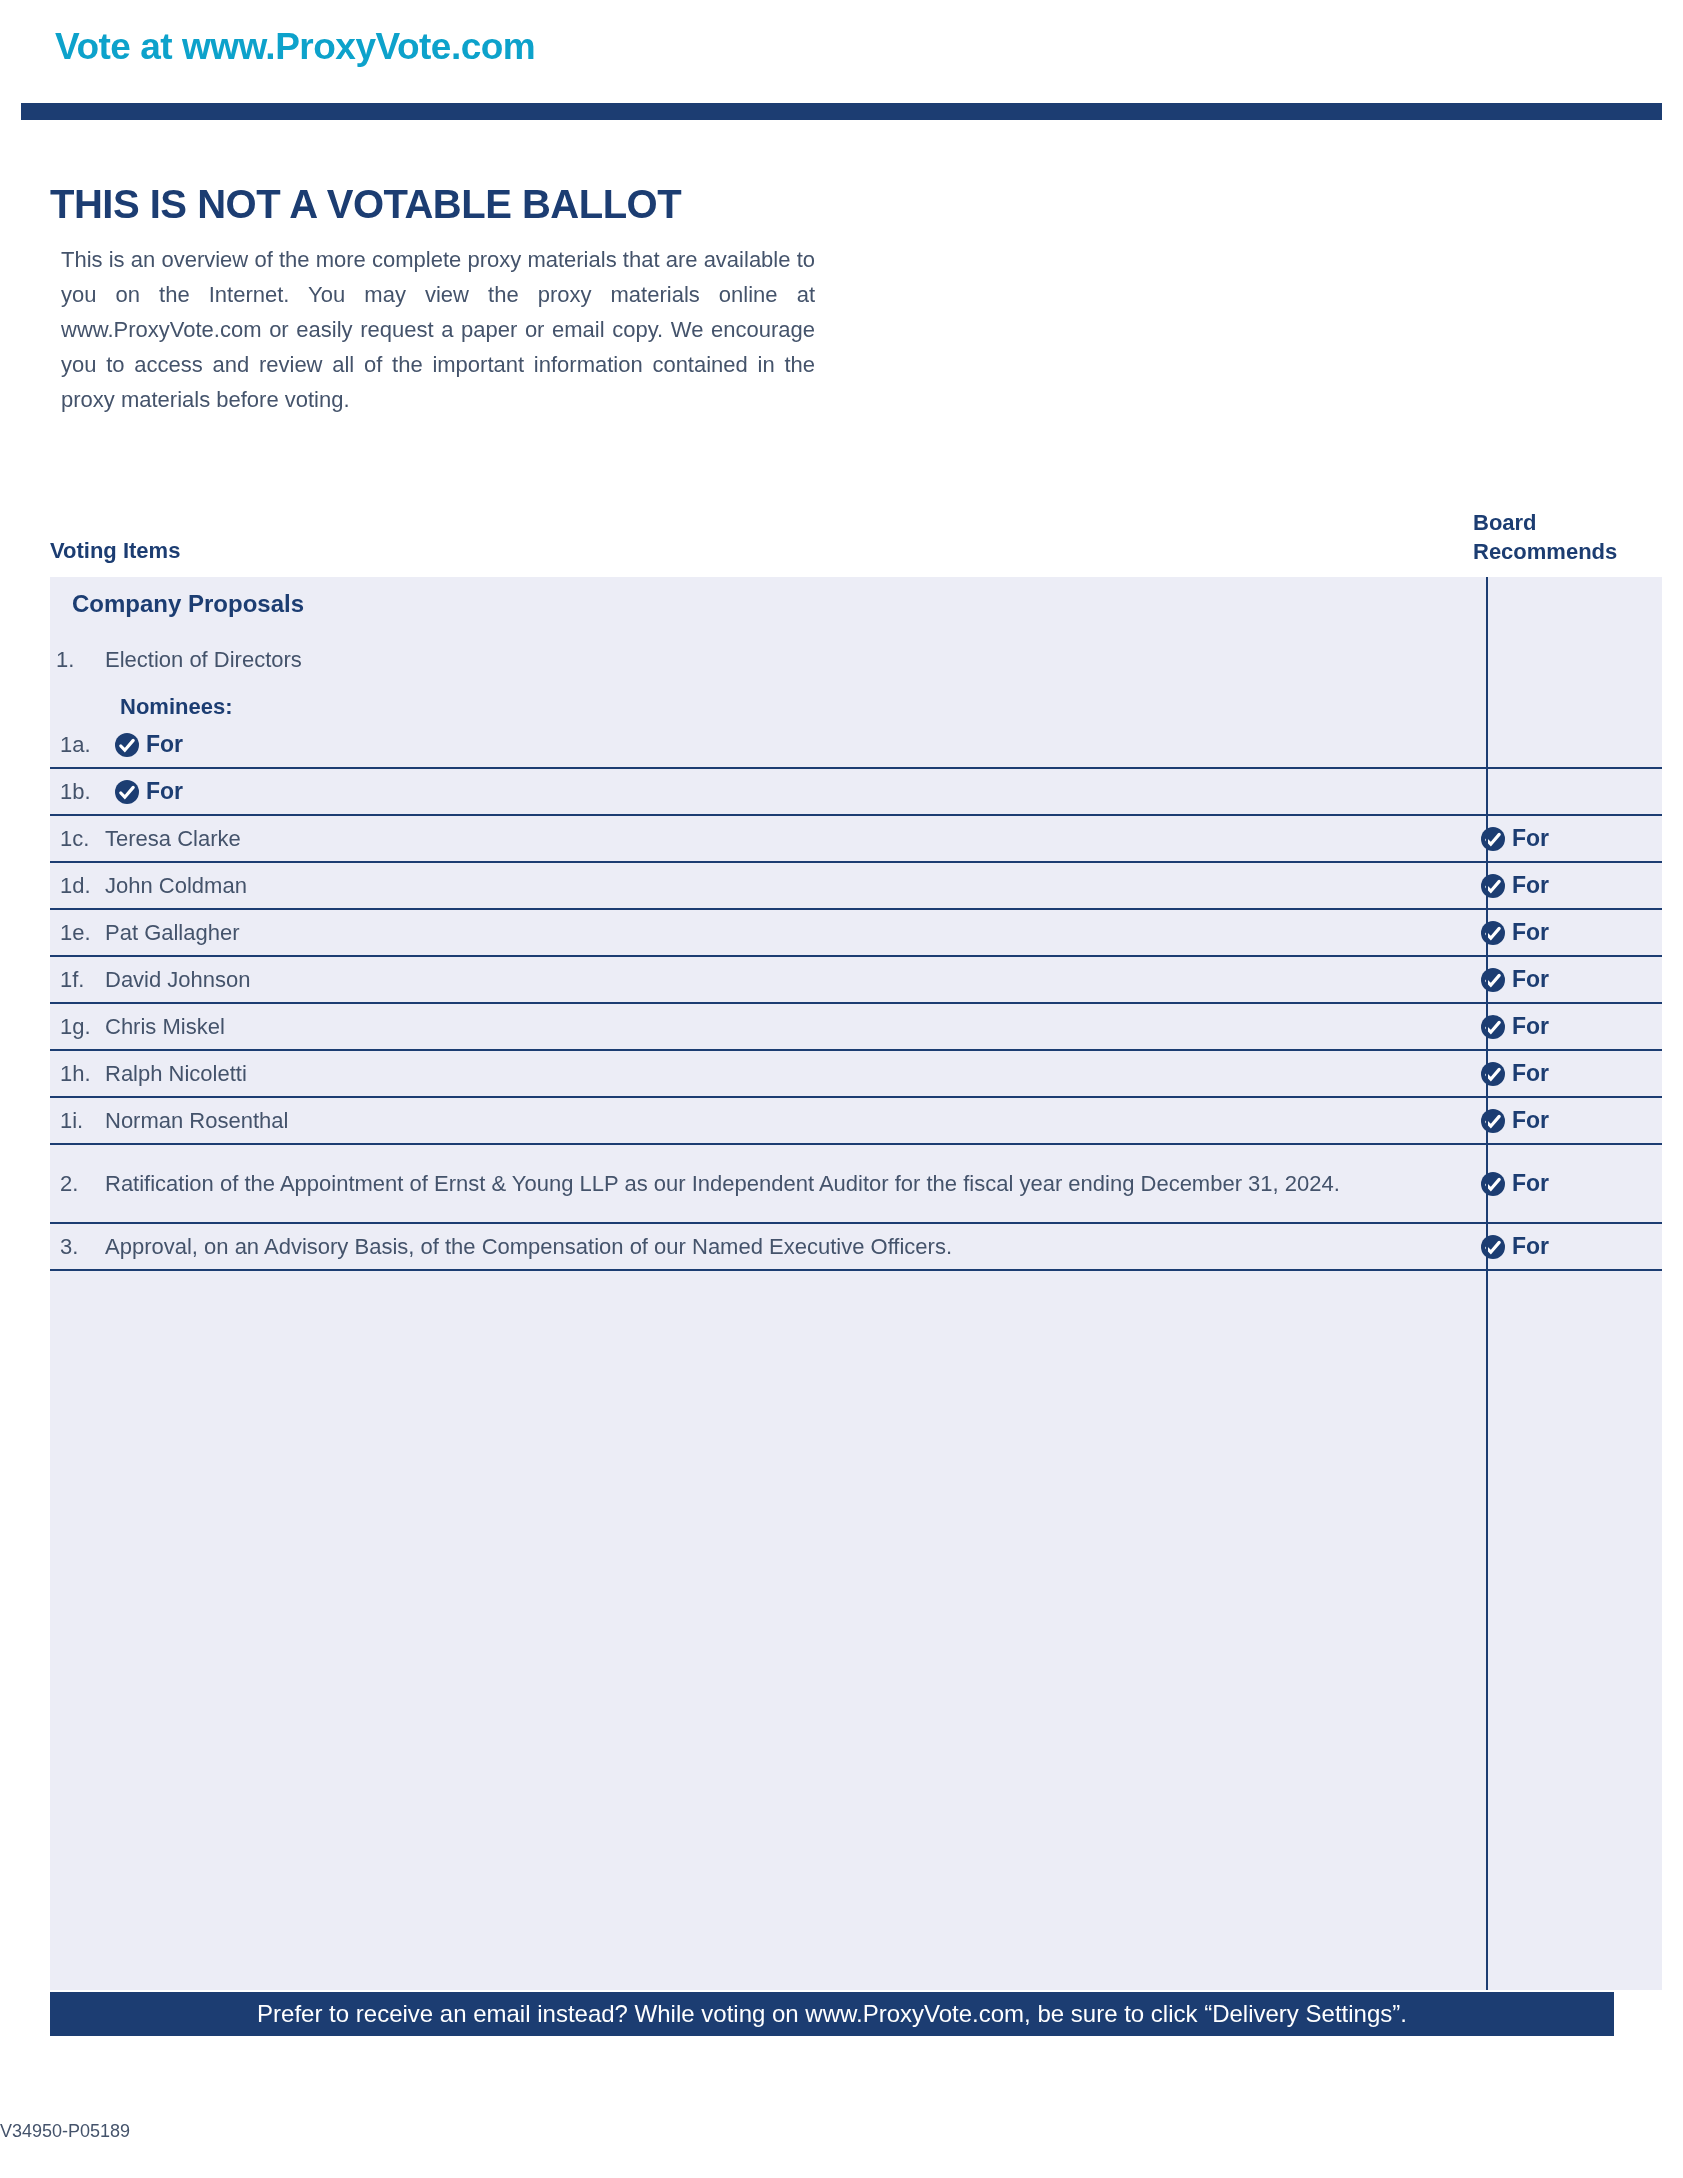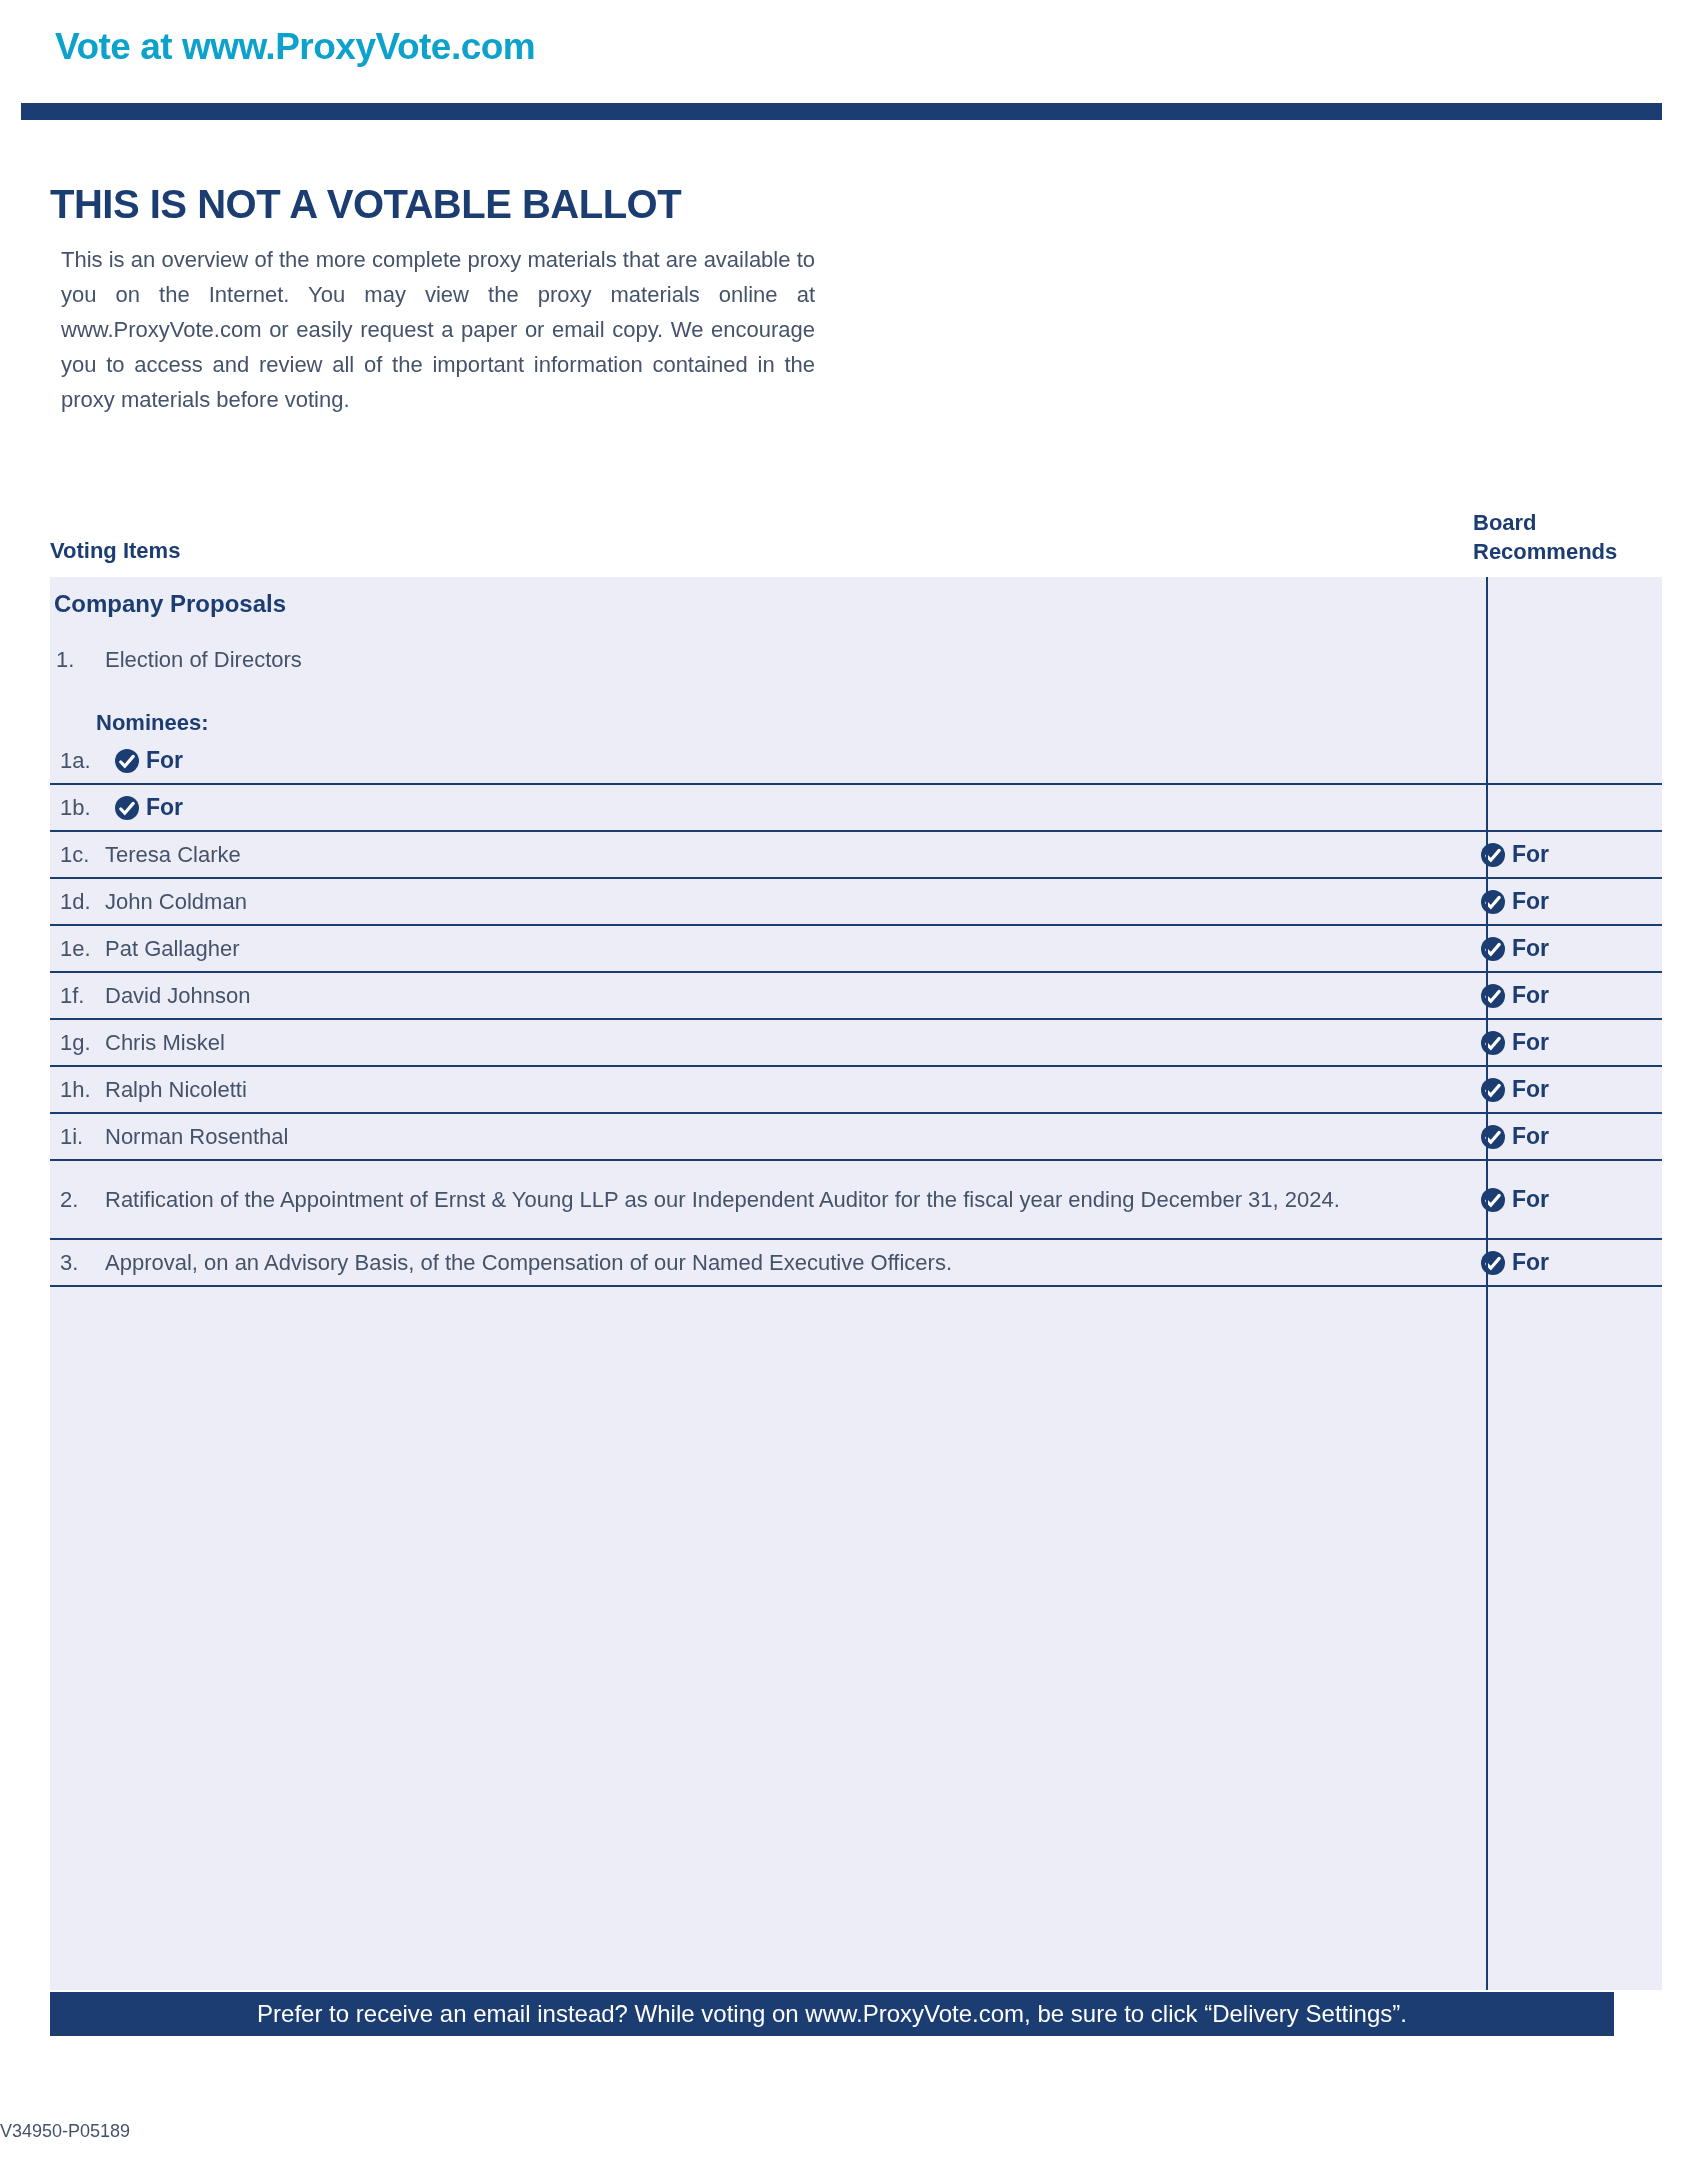--- a/index.html
+++ b/index.html
@@ -47,30 +47,30 @@
   }
   .panel{
     position:absolute;left:50px;top:577px;width:1612px;height:1413px;
     background:var(--panel-bg);
   }
   .panel .divider{
     position:absolute;left:1436px;top:0;bottom:0;width:2px;
     background:var(--navy);
   }
   .section-title{
-    padding:12px 0 0 4px;
+    padding:12px 0 0 22px;
     font-size:24px;font-weight:bold;color:var(--navy);
     line-height:30px;
   }
   .item-line{
     margin-top:25px;display:flex;line-height:31px;font-size:22px;
   }
   .item-line .num{width:55px;padding-left:6px;flex:none;}
   .nominees-label{
-    margin-top:32px;padding-left:46px;
+    margin-top:16px;padding-left:70px;
     font-size:22px;font-weight:bold;color:var(--navy);line-height:31px;
   }
   .rows{margin-top:0;}
   .row{
     display:flex;align-items:center;min-height:47px;
     border-bottom:2px solid var(--navy);
     font-size:22px;
   }
   .row .num{width:55px;padding-left:10px;flex:none;}
   .row .txt{flex:1;padding-right:14px;max-width:1366px;}

